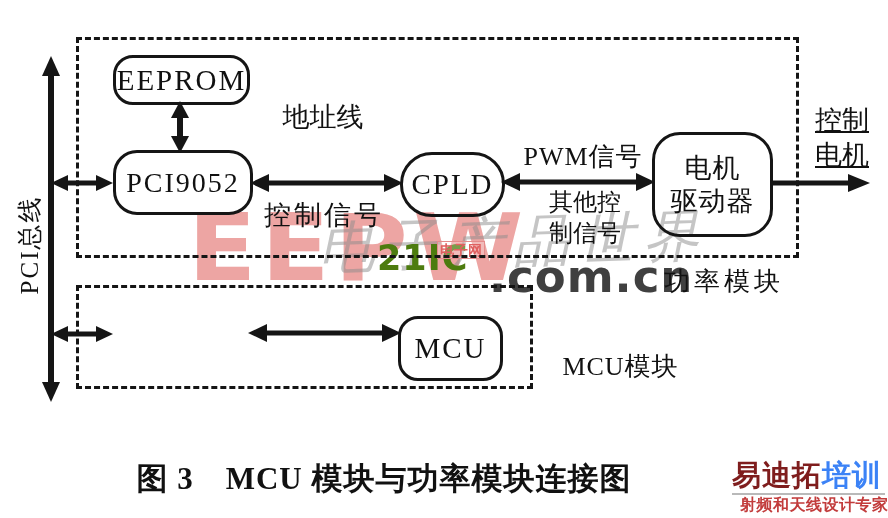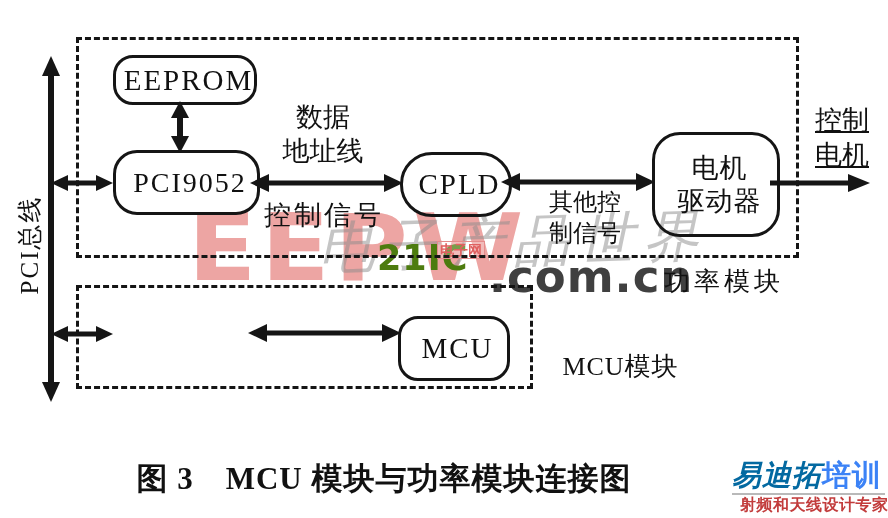--- a/index.html
+++ b/index.html
@@ -52,40 +52,40 @@
     left: 489px; top: 254px;
     font-family: "DejaVu Sans", sans-serif;
     font-weight: 800; font-size: 45px; line-height: 46px;
     color: #404040; letter-spacing: 1px;
   }
   .wm-logo { left: 732px; top: 459px; width: 156px; }
   .wm-logo .logo-line {
     font-family: "DejaVu Sans", sans-serif;
     font-weight: 800; font-size: 29px; line-height: 32px; letter-spacing: 1px;
   }
-  .wm-logo .logo-dark  { color: #0369a1; font-style: italic; }
+  .wm-logo .logo-dark  { color: #7f1d1d; }
   .wm-logo .logo-light { color: #3b82f6; }
   .wm-logo .logo-rule  { border-top: 2px solid #b9b9b9; margin: 2px 0 1px 0; width: 153px; }
   .wm-logo .logo-tagline {
     font-family: "DejaVu Sans", sans-serif;
     font-weight: 700; font-size: 16px; line-height: 18px;
     color: #c23c3c; letter-spacing: 0.5px; margin-left: 8px;
   }
   
   .layer { position: absolute; inset: 0; z-index: 1; }
   .dashed-box { position: absolute; border: 3px dashed #151515; }
   .box-power { left: 76px; top: 37px;  width: 717px; height: 215px; }
   .box-mcu   { left: 76px; top: 285px; width: 451px; height: 98px; }
   .block {
     position: absolute;
     border: 3px solid #151515;
     background: rgba(255,255,255,0.0);
     display: flex; align-items: center; justify-content: center;
     text-align: center;
-    font-size: 29px; letter-spacing: 2px; padding-left: 7px;
+    font-size: 29px; letter-spacing: 2px;
   }
   .blk-eeprom  { left: 113px; top: 55px;  width: 131px; height: 44px; border-radius: 20px; }
   .blk-pci9052 { left: 113px; top: 150px; width: 134px; height: 59px; border-radius: 24px; font-size: 28px; }
   .blk-cpld    { left: 400px; top: 152px; width: 99px;  height: 59px; border-radius: 32px; }
   .blk-driver  { left: 652px; top: 132px; width: 115px; height: 99px; border-radius: 28px;
                  font-size: 27px; line-height: 33px; letter-spacing: 1px; }
   .blk-pci9054 { left: 113px; top: 302px; width: 133px; height: 60px; border-radius: 24px; font-size: 28px; }
   .blk-mcu     { left: 398px; top: 316px; width: 99px;  height: 59px; border-radius: 20px; }
   .lbl { position: absolute; text-align: center; white-space: nowrap; }
   .lbl-bus {
@@ -134,24 +134,24 @@
       <div>
         <div>电机</div>
         <div>驱动器</div>
       </div>
     </div>
     <div class="block blk-mcu">MCU</div>
 
     <div class="lbl lbl-bus">PCI总线</div>
 
     <div class="lbl lbl-dataaddr">
-      <div>数据</div>
       <div>地址线</div>
     </div>
     <div class="lbl lbl-control">控制信号</div>
+    <div class="lbl lbl-pwm">PWM信号</div>
     <div class="lbl lbl-other">
       <div>其他控</div>
       <div>制信号</div>
     </div>
     <div class="lbl lbl-output">
       <div>控制</div>
       <div>电机</div>
     </div>
     <div class="lbl lbl-power">功率模块</div>
     <div class="lbl lbl-mcumod">MCU模块</div>

